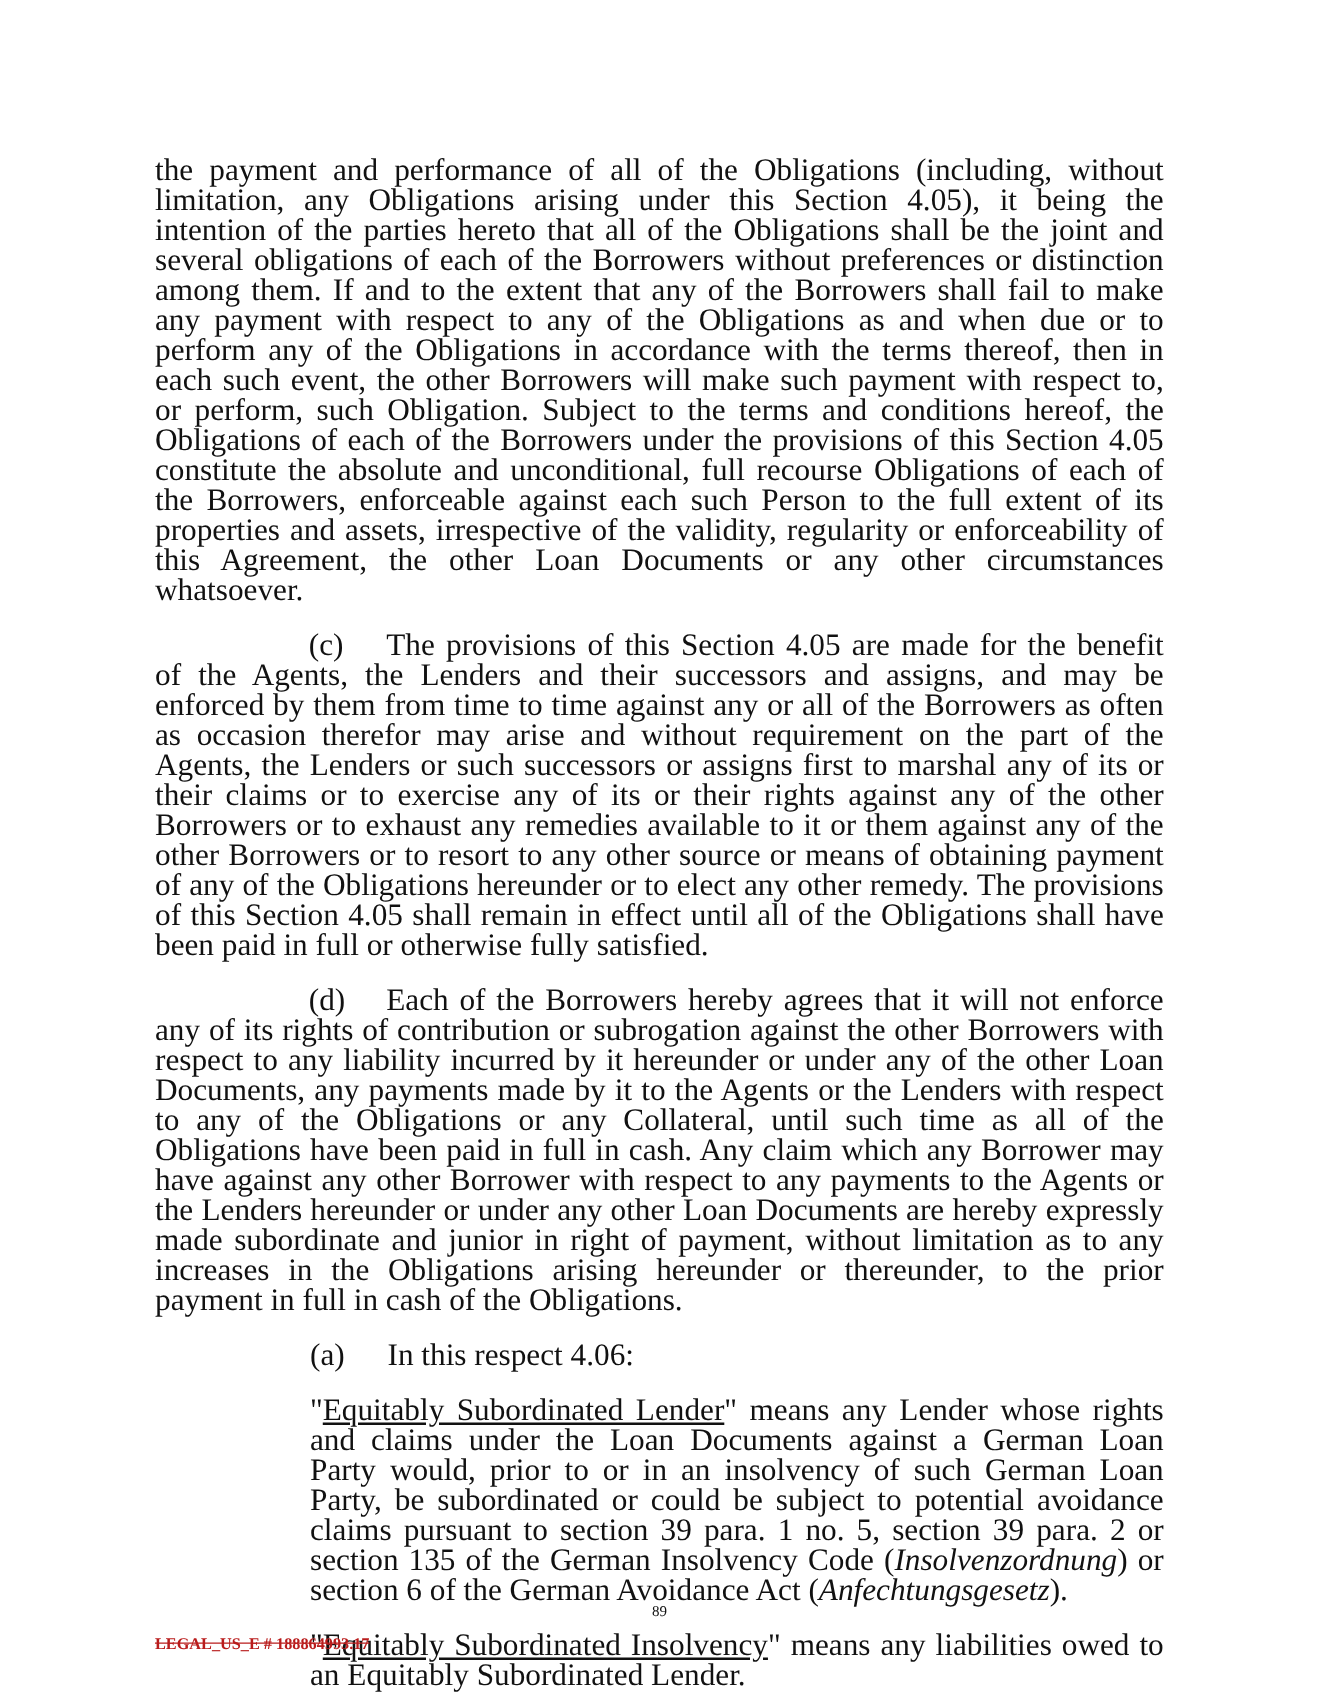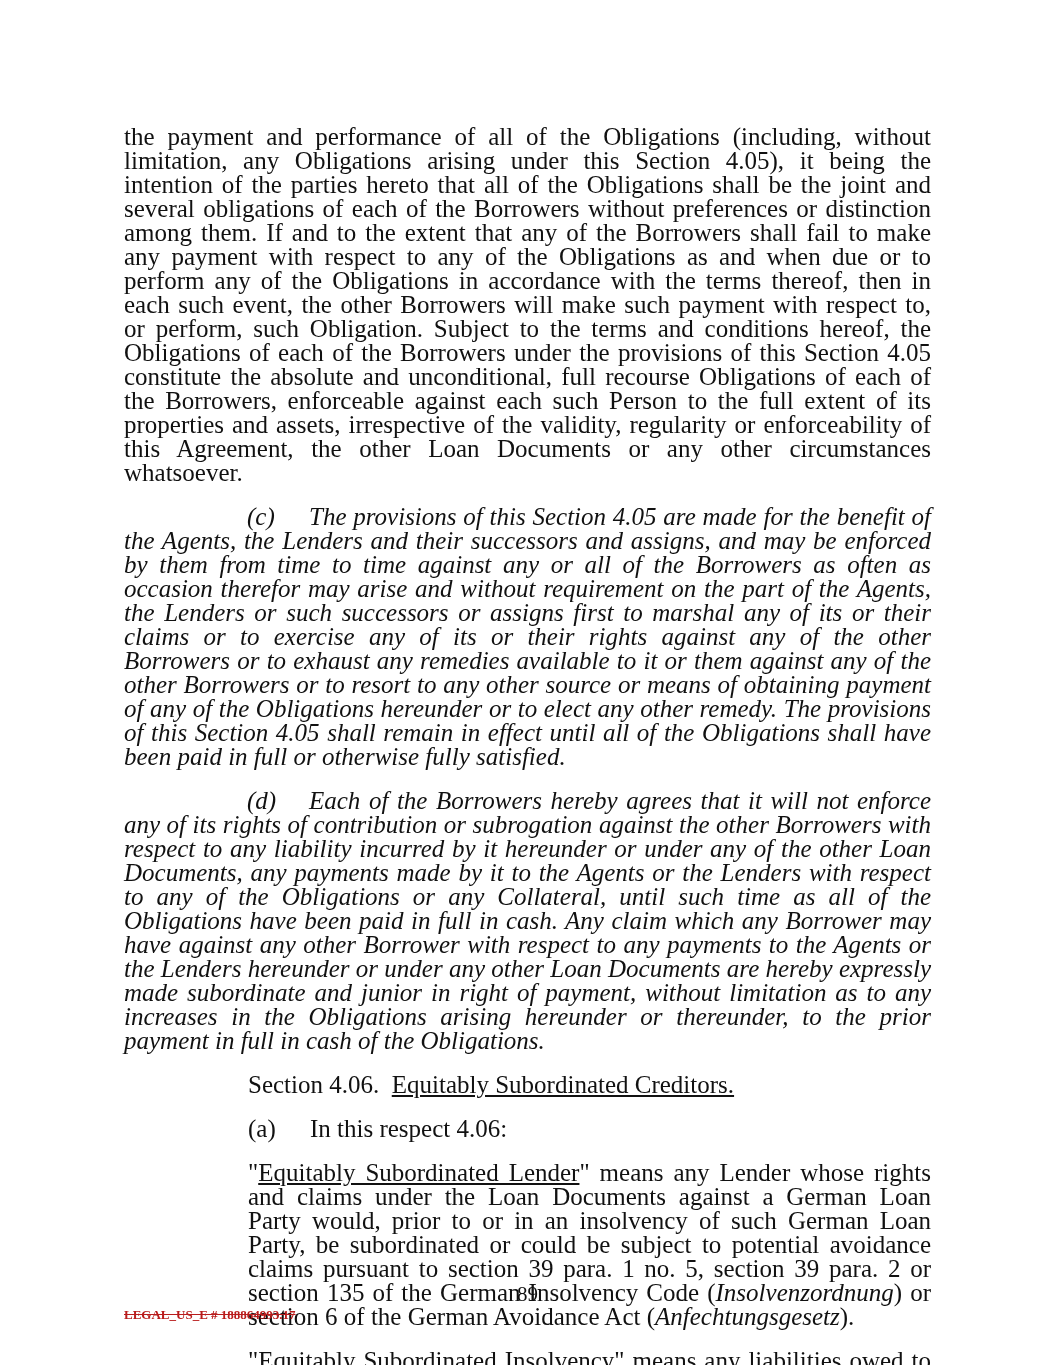--- a/index.html
+++ b/index.html
@@ -21,21 +21,21 @@
       top: 125px;
       width: 807px;
       font-size: 25px;
       line-height: 24px;
     }
     p {
       margin: 0;
       text-align: justify;
     }
     .para { margin-bottom: 20px; }
-    .indent-first { text-indent: 123px; font-style: italic; }
+    .indent-first { text-indent: 123px; }
     .para-label {
       display: inline-block;
       width: 62px;
       text-indent: 0;
     }
     .block {
       margin-left: 124px;
     }
     .heading {
       margin-left: 124px;
@@ -43,21 +43,21 @@
       text-align: left;
     }
     .u { text-decoration: underline; }
     .i { font-style: italic; }
     .page-number {
       position: absolute;
       left: 0;
       width: 1055px;
       top: 1282px;
       text-align: center;
-      font-size: 21px;
+      font-size: 12px;
     }
     .footer-id {
       position: absolute;
       left: 124px;
       top: 1307px;
       font-size: 13px;
       font-weight: bold;
       color: #b91c1c;
       text-decoration: line-through;
     }
@@ -66,21 +66,20 @@
 <body>
 
 <div class="page">
 
   <p class="para">the payment and performance of all of the Obligations (including, without limitation, any Obligations arising under this Section 4.05), it being the intention of the parties hereto that all of the Obligations shall be the joint and several obligations of each of the Borrowers without preferences or distinction among them.  If and to the extent that any of the Borrowers shall fail to make any payment with respect to any of the Obligations as and when due or to perform any of the Obligations in accordance with the terms thereof, then in each such event, the other Borrowers will make such payment with respect to, or perform, such Obligation.  Subject to the terms and conditions hereof, the Obligations of each of the Borrowers under the provisions of this Section 4.05 constitute the absolute and unconditional, full recourse Obligations of each of the Borrowers, enforceable against each such Person to the full extent of its properties and assets, irrespective of the validity, regularity or enforceability of this Agreement, the other Loan Documents or any other circumstances whatsoever.</p>
 
   <p class="para indent-first"><span class="para-label">(c)</span><span>The provisions of this Section 4.05 are made for the benefit of the Agents, the Lenders and their successors and assigns, and may be enforced by them from time to time against any or all of the Borrowers as often as occasion therefor may arise and without requirement on the part of the Agents, the Lenders or such successors or assigns first to marshal any of its or their claims or to exercise any of its or their rights against any of the other Borrowers or to exhaust any remedies available to it or them against any of the other Borrowers or to resort to any other source or means of obtaining payment of any of the Obligations hereunder or to elect any other remedy.  The provisions of this Section 4.05 shall remain in effect until all of the Obligations shall have been paid in full or otherwise fully satisfied.</span></p>
 
   <p class="para indent-first"><span class="para-label">(d)</span><span>Each of the Borrowers hereby agrees that it will not enforce any of its rights of contribution or subrogation against the other Borrowers with respect to any liability incurred by it hereunder or under any of the other Loan Documents, any payments made by it to the Agents or the Lenders with respect to any of the Obligations or any Collateral, until such time as all of the Obligations have been paid in full in cash.  Any claim which any Borrower may have against any other Borrower with respect to any payments to the Agents or the Lenders hereunder or under any other Loan Documents are hereby expressly made subordinate and junior in right of payment, without limitation as to any increases in the Obligations arising hereunder or thereunder, to the prior payment in full in cash of the Obligations.</span></p>
 
-  <p class="heading"><span>Section 4.06.</span>&nbsp;&nbsp;<span class="u">Equitably Subordinated Creditors.</span></p>
 
   <p class="heading"><span class="para-label">(a)</span><span>In this respect 4.06:</span></p>
 
   <p class="para block"><span>"</span><span class="u">Equitably Subordinated Lender</span><span>" means any Lender whose rights and claims under the Loan Documents against a German Loan Party would, prior to or in an insolvency of such German Loan Party, be subordinated or could be subject to potential avoidance claims pursuant to section 39 para. 1 no. 5, section 39 para. 2 or section 135 of the German Insolvency Code (</span><span class="i">Insolvenzordnung</span><span>) or section 6 of the German Avoidance Act (</span><span class="i">Anfechtungsgesetz</span><span>).</span></p>
 
   <p class="para block"><span>"</span><span class="u">Equitably Subordinated Insolvency</span><span>" means any liabilities owed to an Equitably Subordinated Lender.</span></p>
 
 </div>
 
 <div class="page-number">89</div>

